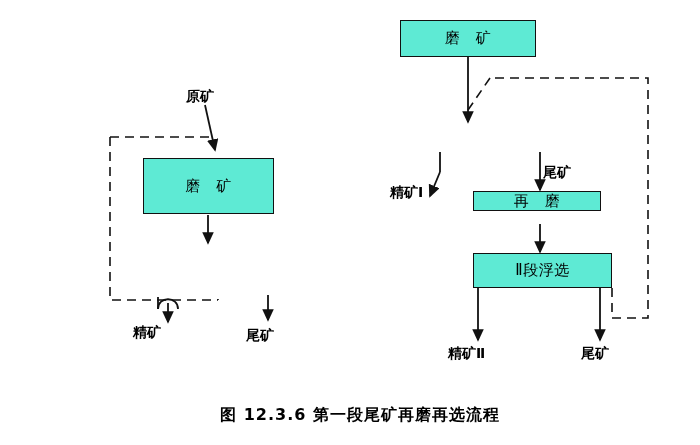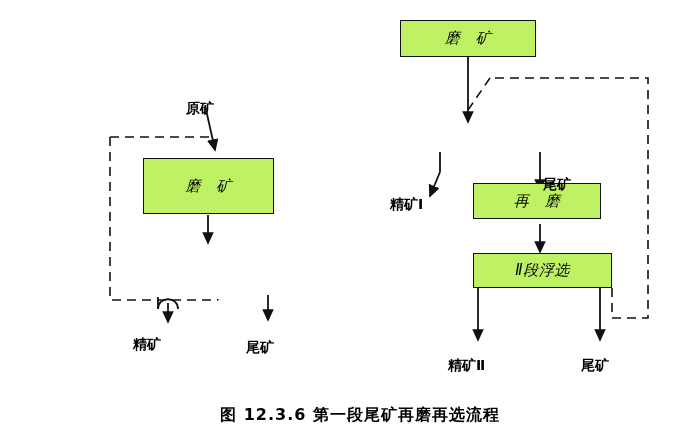--- a/index.html
+++ b/index.html
@@ -22,38 +22,36 @@
   svg.diagram {
     position: absolute;
     left: 0;
     top: 0;
     width: 700px;
     height: 445px;
   }
   .box {
     position: absolute;
     border: 1.6px solid #111;
-    background: #bef264;
+    background: #5eead4;
     display: flex;
     align-items: center;
     justify-content: center;
     font-size: 15px;
     letter-spacing: 0.5px;
     box-sizing: border-box;
-    font-style: italic;
   }
   .box-label {
     white-space: nowrap;
   }
   .freetext {
     position: absolute;
     font-size: 14px;
     white-space: nowrap;
     font-weight: 600;
-    margin-top: 12px;
   }
   .caption {
     position: absolute;
     left: 0;
     right: 0;
     text-align: center;
     font-size: 16px;
     font-weight: 700;
     letter-spacing: 1px;
     padding-left: 20px;
@@ -121,21 +119,21 @@
 
   <div class="freetext" style="left:133px; top:324px;">精矿</div>
 
   <div class="freetext" style="left:246px; top:327px;">尾矿</div>
 
   <div class="box" style="left:400px; top:20px; width:136px; height:37px;">
     <span class="box-label">磨　矿</span>
   </div>
 
 
-  <div class="box" style="left:473px; top:183px; width:128px; height:36px;">
+  <div class="box" style="left:473px; top:191px; width:128px; height:20px;">
     <span class="box-label">再　磨</span>
   </div>
 
   <div class="box" style="left:473px; top:253px; width:139px; height:35px;">
     <span class="box-label">Ⅱ段浮选</span>
   </div>
 
   <div class="freetext" style="left:543px; top:164px;">尾矿</div>
 
   <div class="freetext" style="left:390px; top:184px;">精矿Ⅰ</div>

